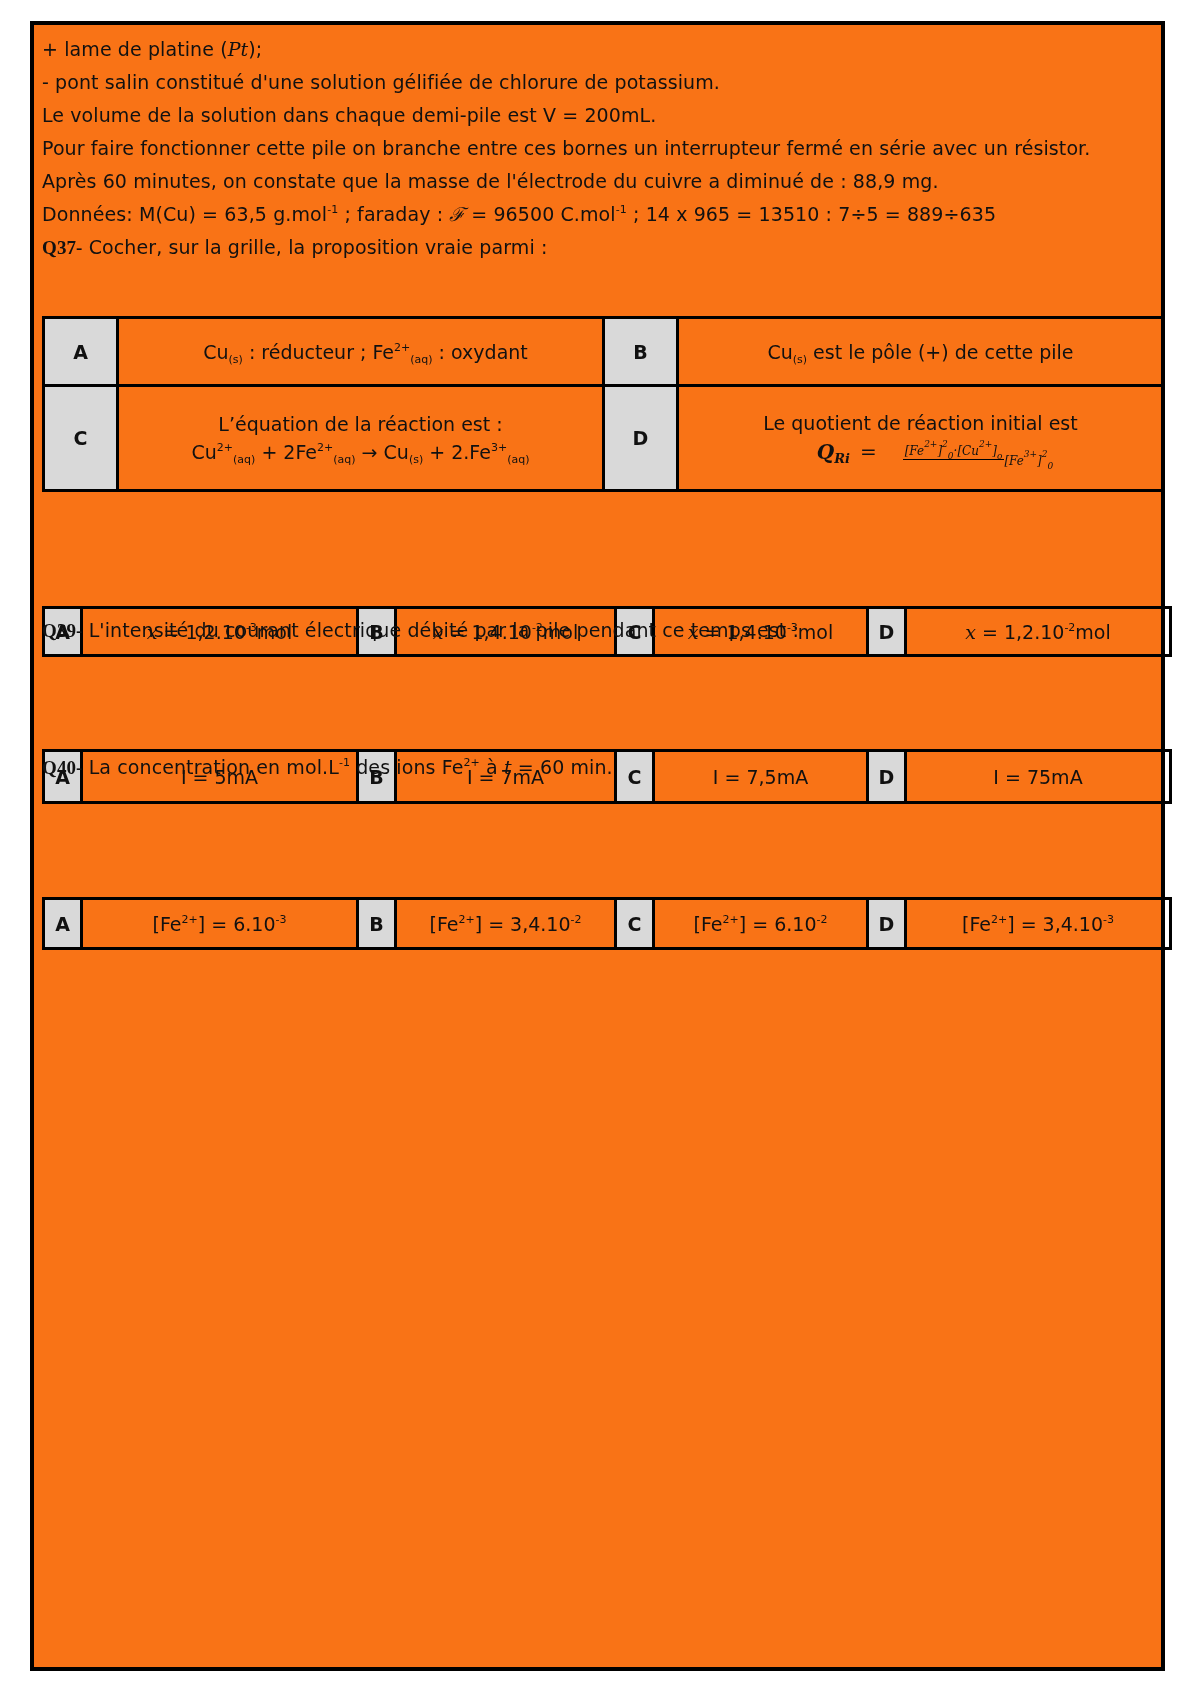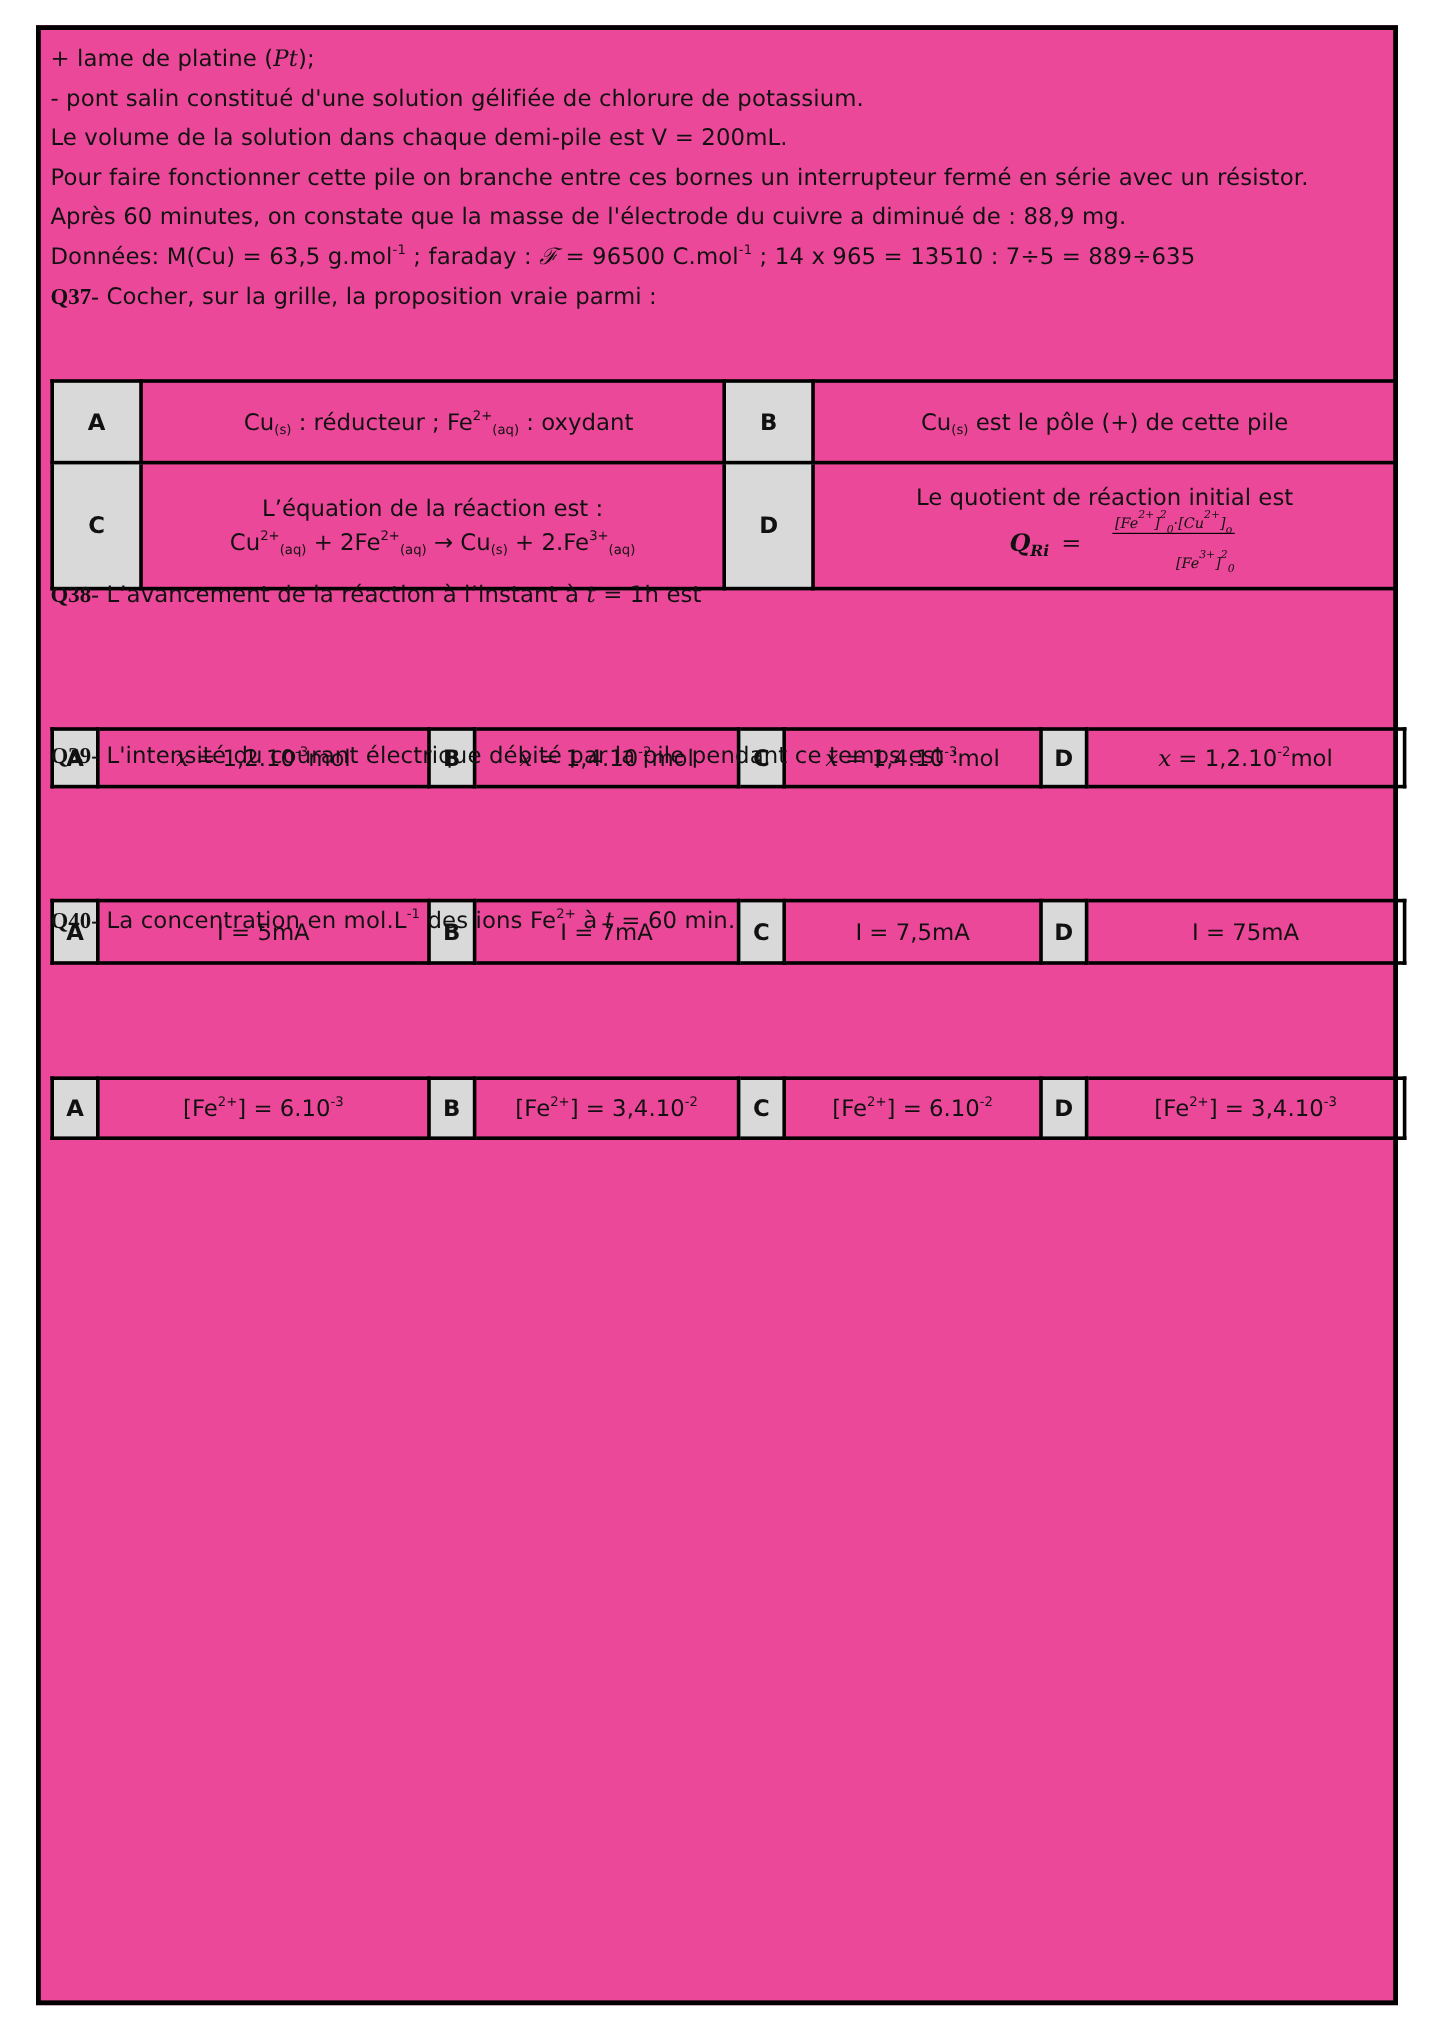--- a/index.html
+++ b/index.html
@@ -2,21 +2,21 @@
 <html><head>
   <meta charset="utf-8">
   <style>
     html, body { margin: 0; padding: 0; background: #ffffff; }
     body {
       width: 1200px; height: 1697px; position: relative;
       font-family: "DejaVu Sans", sans-serif; color: #111;
     }
     .frame {
       position: absolute; left: 30px; top: 21px; width: 1135px; height: 1650px;
-      border: 4px solid #000; box-sizing: border-box; background: #ec4899;
+      border: 4px solid #000; box-sizing: border-box; background: #f97316;
     }
     .line {
       position: absolute; left: 8px; font-size: 19px; line-height: 24px;
       white-space: nowrap; letter-spacing: 0.1px;
     }
     .it { font-family: "DejaVu Serif", serif; font-style: italic; }
     .script { font-family: "DejaVu Serif", serif; font-style: italic; }
     .qnum { font-weight: bold; font-family: Liberation Serif, serif; }
     sup, sub { font-size: 11px; line-height: 0; }
     sup { vertical-align: 8px; }
@@ -52,21 +52,21 @@
     .q38t { top: 581px; }
     .q39t { top: 724px; }
     .q39t td { height: 52px; }
     .q40t { top: 872px; }
     .q40t td { height: 50px; }
 
     .formula { display: inline-flex; align-items: center; font-family: "DejaVu Serif", serif; font-style: italic; }
     .formula .lhs { font-weight: bold; font-size: 20px; margin-right: 8px; margin-left: 29px; }
     .formula .lhs sub { font-size: 13px; }
     .formula .eq { margin: 0 10px 0 2px; font-style: normal; font-size: 20px; }
-    .frac { display: inline-flex; flex-direction: column; align-items: flex-end; font-size: 12px; margin-left: 16px; }
+    .frac { display: inline-flex; flex-direction: row; align-items: center; font-size: 12px; margin-left: 16px; }
     .frac .num { border-bottom: 1px solid #000; padding: 0 2px 1px; }
     .frac .den { padding-top: 17px; }
     .frac sup, .frac sub { font-size: 9px; }
   </style>
 </head>
 <body>
 
 <div class="frame">
 
   <div class="line" style="top:12px"><span>+  lame de platine (</span><span class="it">Pt</span><span>);</span></div>
@@ -101,21 +101,20 @@
           <span class="frac">
             <span class="num"><span>[Fe</span><sup>2+</sup><span>]</span><sup>2</sup><sub>0</sub><span>·</span><span>[Cu</span><sup>2+</sup><span>]</span><sub>o</sub></span>
             <span class="den"><span>[Fe</span><sup>3+</sup><span>]</span><sup>2</sup><sub>0</sub></span>
           </span>
         </span>
       </td>
     </tr>
   </tbody>
     </table>
 
-  <div class="line" style="top:459px"><span class="qnum">Q38-</span><span> L’avancement de la réaction à l’instant à </span><span class="it">t</span><span> = 1h est</span></div>
 
   <table class="grid row4 q38t">
     <tbody>
         <tr>
       <td class="letter">A</td>
       <td class="opt1"><span class="it">x</span><span> = 1,2.10</span><sup>-3</sup><span>mol</span></td>
       <td class="letter">B</td>
       <td class="opt2"><span class="it">x</span><span> =  1,4.10</span><sup>-2</sup><span>mol</span></td>
       <td class="letter">C</td>
       <td class="opt3"><span class="it">x</span><span> = 1,4.10</span><sup>-3</sup><span>mol</span></td>

